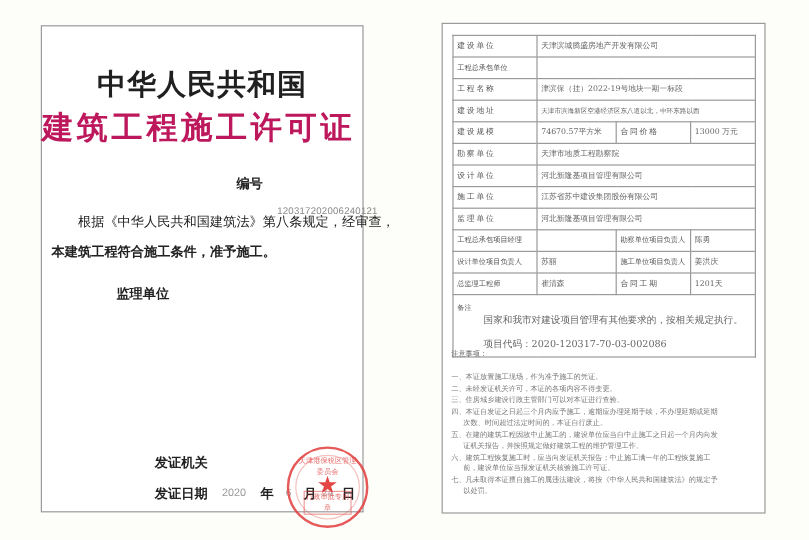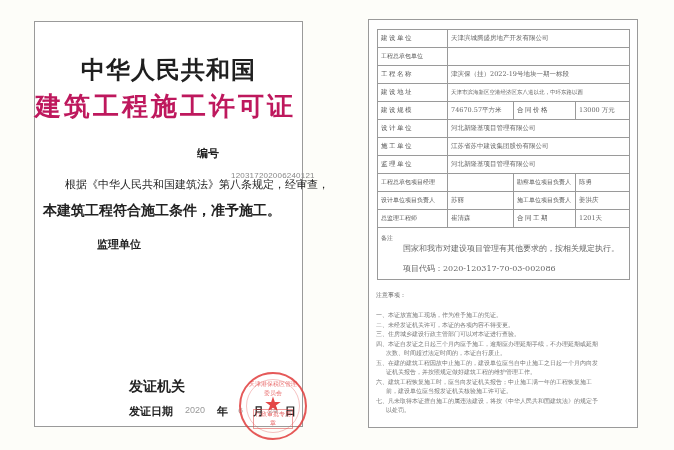--- a/index.html
+++ b/index.html
@@ -15,23 +15,23 @@
     position:absolute; left:0; right:0; top:32px; text-align:center;
     font-size:24px; font-weight:bold; letter-spacing:1px; color:#1f1f1f;
   }
   .lp-title {
     position:absolute; left:0; right:0; top:67px; text-align:left;
     font-family: "DejaVu Sans", sans-serif; font-size:26px; font-weight:bold; letter-spacing:3px; color:#be185d;
   }
   .lp-num-label { position:absolute; left:162px; top:124px; font-size:11px; font-weight:bold; }
   .lp-num-value { position:absolute; left:196px; top:149px; font-size:8px; color:#888; letter-spacing:0.2px; font-family:"Liberation Sans", sans-serif; }
   .lp-body1 { position:absolute; left:30px; top:155px; font-size:11px; font-weight:normal; white-space:nowrap; }
-  .lp-body2 { position:absolute; left:8px; top:180px; font-size:14px; font-weight:bold; white-space:nowrap; }
+  .lp-body2 { position:absolute; left:8px; top:180px; font-size:11px; font-weight:bold; white-space:nowrap; }
   .lp-special { position:absolute; left:62px; top:215px; font-size:11px; font-weight:bold; }
-  .lp-issuer-label { position:absolute; left:94px; top:356px; font-size:14px; font-weight:bold; }
+  .lp-issuer-label { position:absolute; left:94px; top:356px; font-size:11px; font-weight:bold; }
   .lp-date-label { position:absolute; left:94px; top:382px; font-size:11px; font-weight:bold; }
   .lp-date-year { position:absolute; left:150px; top:383px; font-size:9px; color:#999; font-family:"Liberation Sans", sans-serif; }
   .lp-date-nian { position:absolute; left:182px; top:382px; font-size:11px; font-weight:bold; }
   .lp-date-month { position:absolute; left:203px; top:384px; font-size:8px; color:#aaa; }
   .lp-date-yue { position:absolute; left:218px; top:382px; font-size:11px; font-weight:bold; }
   .lp-date-day { position:absolute; left:233px; top:384px; font-size:8px; color:#aaa; }
   .lp-date-ri { position:absolute; left:250px; top:382px; font-size:11px; font-weight:bold; }
   .stamp {
     position:absolute; left:204px; top:350px; width:68px; height:68px; border-radius:50%;
     border:2px solid rgba(225,60,60,0.85); box-sizing:border-box;
@@ -117,20 +117,24 @@
       <td class="lbl">建设地址</td>
       <td class="val small" colspan="4">天津市滨海新区空港经济区东八道以北，中环东路以西</td>
     </tr>
     <tr>
       <td class="lbl">建设规模</td>
       <td class="val" colspan="2">74670.57平方米</td>
       <td class="lbl">合同价格</td>
       <td class="val"><span>13000</span> <span>万元</span></td>
     </tr>
     <tr>
+      <td class="lbl">勘察单位</td>
+      <td class="val" colspan="4">天津市地质工程勘察院</td>
+    </tr>
+    <tr>
       <td class="lbl">设计单位</td>
       <td class="val" colspan="4">河北新隆基项目管理有限公司</td>
     </tr>
     <tr>
       <td class="lbl">施工单位</td>
       <td class="val" colspan="4">江苏省苏中建设集团股份有限公司</td>
     </tr>
     <tr>
       <td class="lbl">监理单位</td>
       <td class="val" colspan="4">河北新隆基项目管理有限公司</td>

